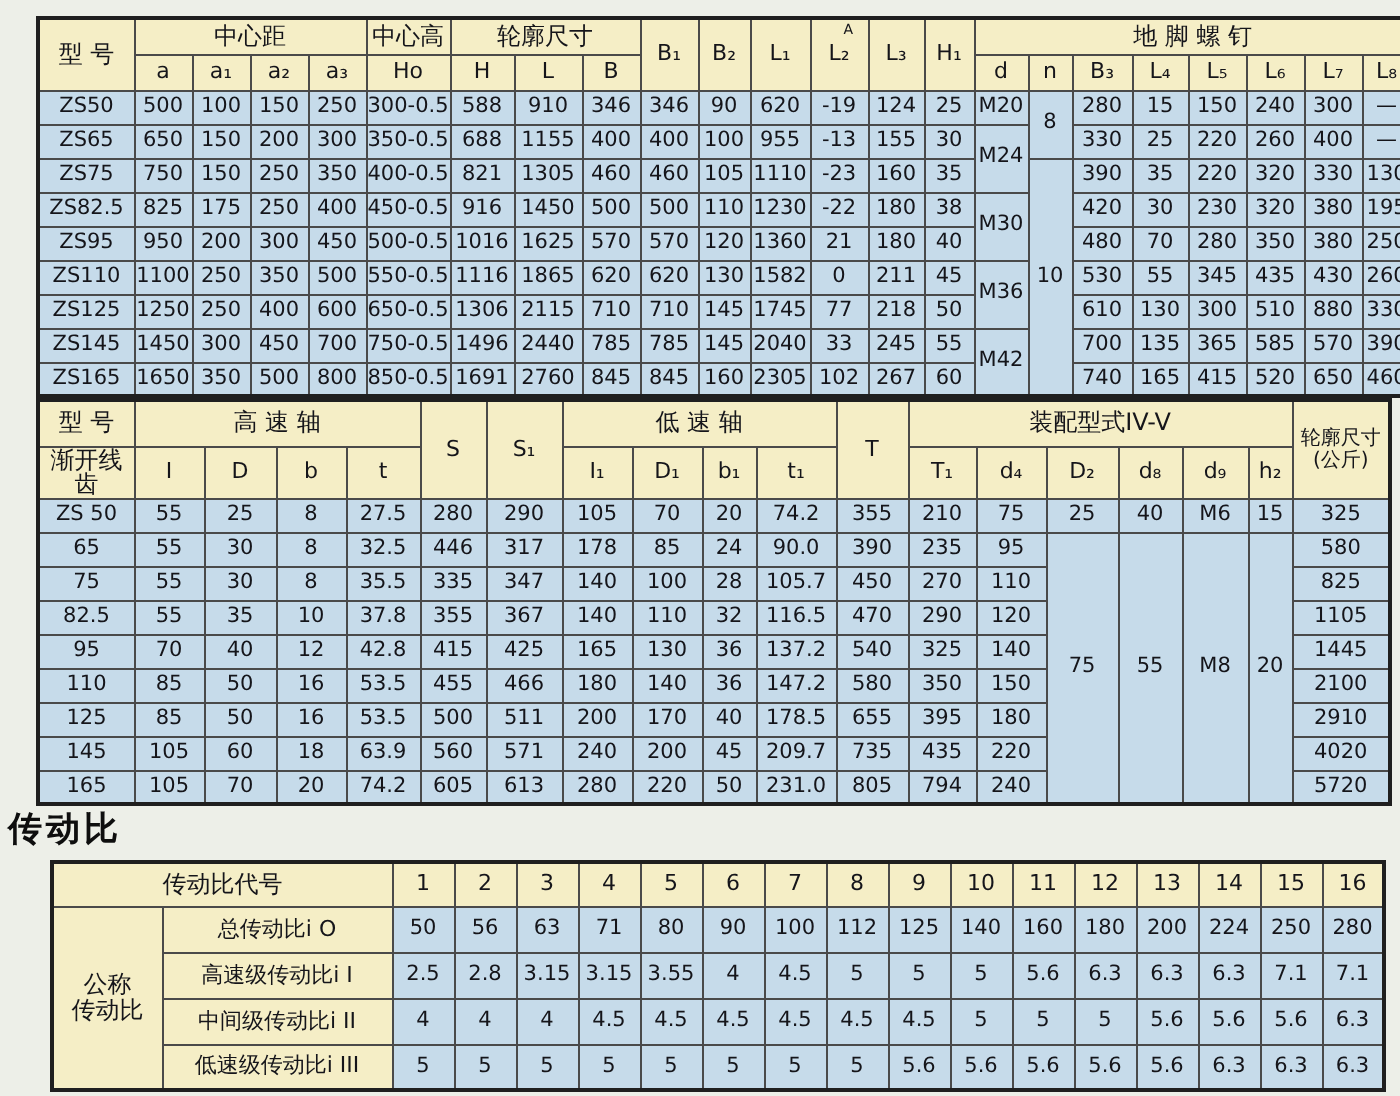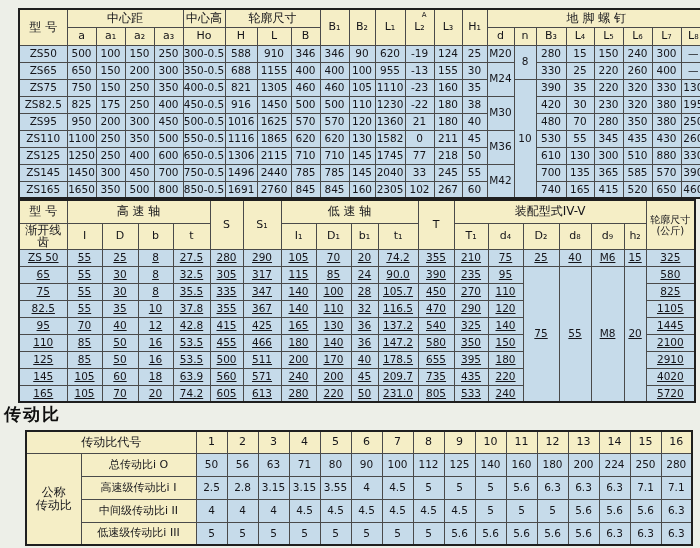--- a/index.html
+++ b/index.html
@@ -14,21 +14,21 @@
   td,th{border:1px solid #4a4a4a;text-align:center;vertical-align:middle;
         padding:0;overflow:hidden;font-weight:normal;line-height:1.05;}
   th{background:#f5eec6;font-size:11px;}
   td{background:#c6dbea;font-size:10.5px;}
   .cn{font-size:12px;}
   #t1{left:18px;top:8px;width:676px;}
   #t1 thead tr{height:18px;}
   #t1 tbody tr{height:17px;}
   #t2{left:18px;top:199px;width:676px;}
   #t2 thead tr{height:23px;}
-  #t2 tbody tr{height:17px;text-decoration:underline;}
+  #t2 tbody tr{height:17px;}
   #t3{left:25px;top:430px;width:666px;}
   #t3 thead tr{height:22px;}
   #t3 tbody tr{height:23px;}
   #t3 td.rowlabel{background:#f5eec6;font-size:11px;}
   #t3 td.nominal{background:#f5eec6;font-size:12px;white-space:pre-line;}
   .section-title{
     position:absolute;left:4px;top:403px;
     font-size:17px;font-weight:bold;color:#0e0e0e;letter-spacing:2px;
   }
   .l2th{position:relative;}
@@ -390,23 +390,23 @@
         <td>M6</td>
         <td>15</td>
         <td>325</td>
       </tr>
       <tr>
         <td>65</td>
         <td>55</td>
         <td>30</td>
         <td>8</td>
         <td>32.5</td>
-        <td>305</td>
+        <td>446</td>
         <td>317</td>
-        <td>115</td>
+        <td>178</td>
         <td>85</td>
         <td>24</td>
         <td>90.0</td>
         <td>390</td>
         <td>235</td>
         <td>95</td>
         <td rowspan="8">75</td>
         <td rowspan="8">55</td>
         <td rowspan="8">M8</td>
         <td rowspan="8">20</td>
@@ -520,21 +520,21 @@
         <td>70</td>
         <td>20</td>
         <td>74.2</td>
         <td>605</td>
         <td>613</td>
         <td>280</td>
         <td>220</td>
         <td>50</td>
         <td>231.0</td>
         <td>805</td>
-        <td>533</td>
+        <td>794</td>
         <td>240</td>
         <td>5720</td>
       </tr>
     </tbody>
 </table>
 
 <div class="section-title">传动比</div>
 
 <table id="t3">
   <colgroup>

